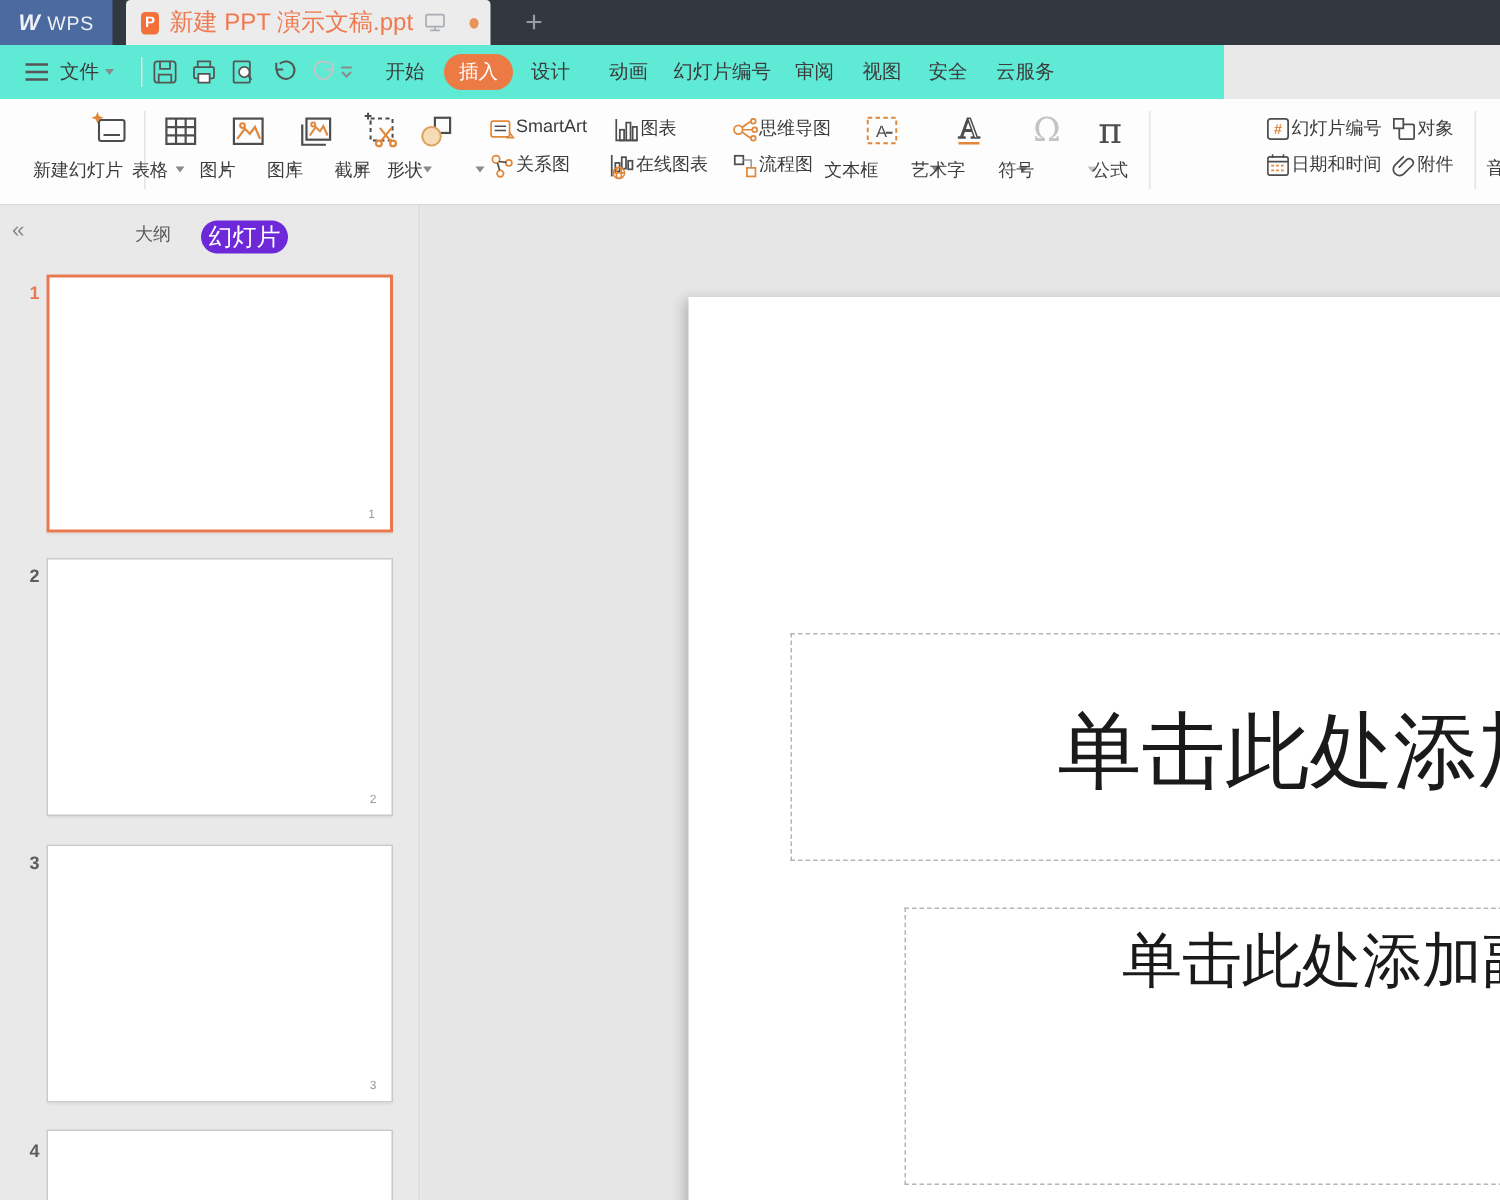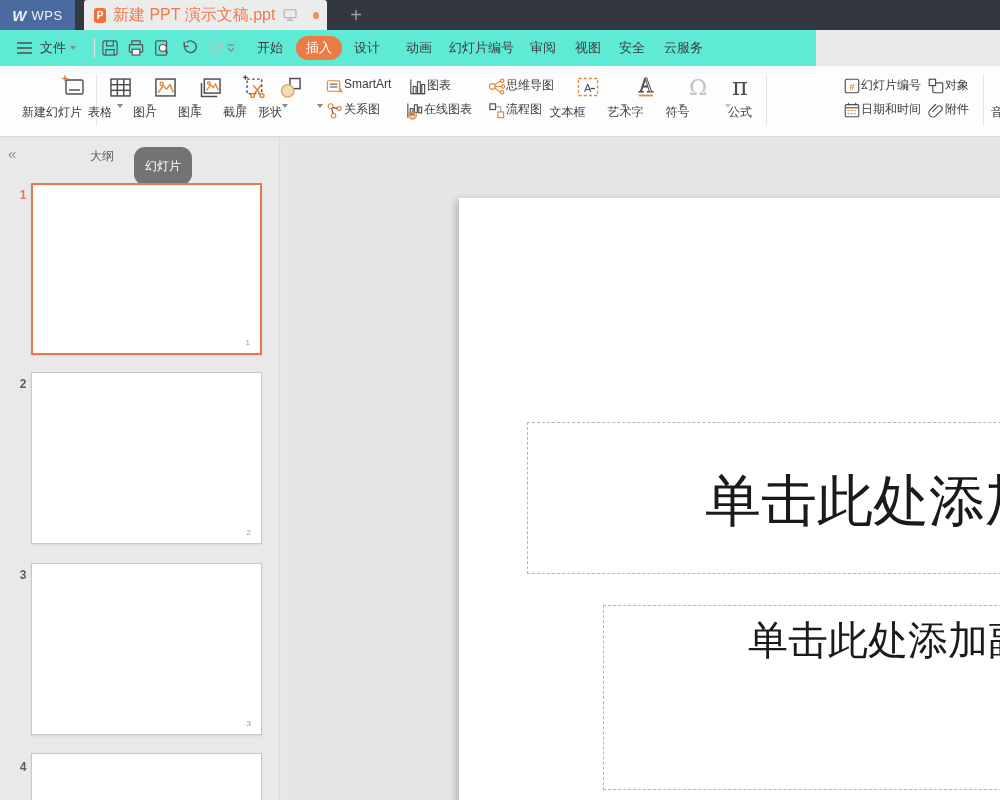--- a/index.html
+++ b/index.html
@@ -30,34 +30,34 @@
   .vline { position:absolute; top:8px; width:1px; height:20px; background:#e2e2e2; }
   .qicon { position:absolute; top:8px; width:20px; height:20px; }
   .pill { position:absolute; left:296px; top:6px; width:46px; height:24px; border-radius:12px;
     background:#ec7a45; color:#fff; font-size:13px; display:flex; align-items:center; justify-content:center; }
 
   
   .ribbon { position:absolute; left:0; top:66px; width:1000px; height:71px; background:#fdfdfd;
     border-bottom:1px solid #d8d8d8; }
   .tall { position:absolute; top:4px; display:flex; flex-direction:column; align-items:center; }
   .tall .ic { height:34px; display:flex; align-items:center; justify-content:center; }
-  .tall .lb { height:18px; display:flex; font-size:12px; color:#3c3c3c; white-space:nowrap;gap:31px; }
+  .tall .lb { height:18px; display:flex; align-items:center; font-size:12px; color:#3c3c3c; white-space:nowrap;gap:31px; }
   .sm { position:absolute; height:22px; display:flex; align-items:flex-start; gap:0;
     font-size:12px; color:#3c3c3c; white-space:nowrap; }
   .row1 { top:11px; } .row2 { top:35px; }
   .rdiv { position:absolute; top:8px; width:1px; height:52px; background:#e3e3e3; }
   .dis-t { color:#bcbcbc; }
 
   
   .sidebar { position:absolute; left:0; top:137px; width:280px; height:663px; background:#e9e9e9;
     border-right:1px solid #dcdcdc; }
   .collapse { position:absolute; left:8px; top:8px; font-size:15px; color:#8a8a8a; }
   .sb-tab-outline { position:absolute; left:90px; top:11px; font-size:12px; color:#5d5d5d; }
-  .sb-tab-slides { position:absolute; left:134px; top:10px; width:58px; height:38px; border-radius:11px;
-    background:#737373; color:#fff; font-size:12px; display:flex; align-items:center; justify-content:center; }
+  .sb-tab-slides { position:absolute; left:134px; top:10px; width:58px; height:22px; border-radius:11px;
+    background:#6d28d9; color:#fff; font-size:16px; display:flex; align-items:center; justify-content:center; }
   .thumb { position:absolute; left:31px; width:231px; height:172px; background:#fff;
     border:1px solid #c9c9c9; box-shadow:0 1px 2px rgba(0,0,0,.08); }
   .thumb.sel { border:2px solid #e8784d; }
   .tnum { position:absolute; left:16px; width:14px; text-align:center; font-size:12px;
     font-weight:bold; color:#5d5d5d; }
   .tnum.sel { color:#e8784d; }
   .pgn { position:absolute; right:10px; bottom:6px; font-size:8px; color:#9a9a9a; }
 
   
   .canvas { position:absolute; left:281px; top:137px; width:719px; height:663px;

